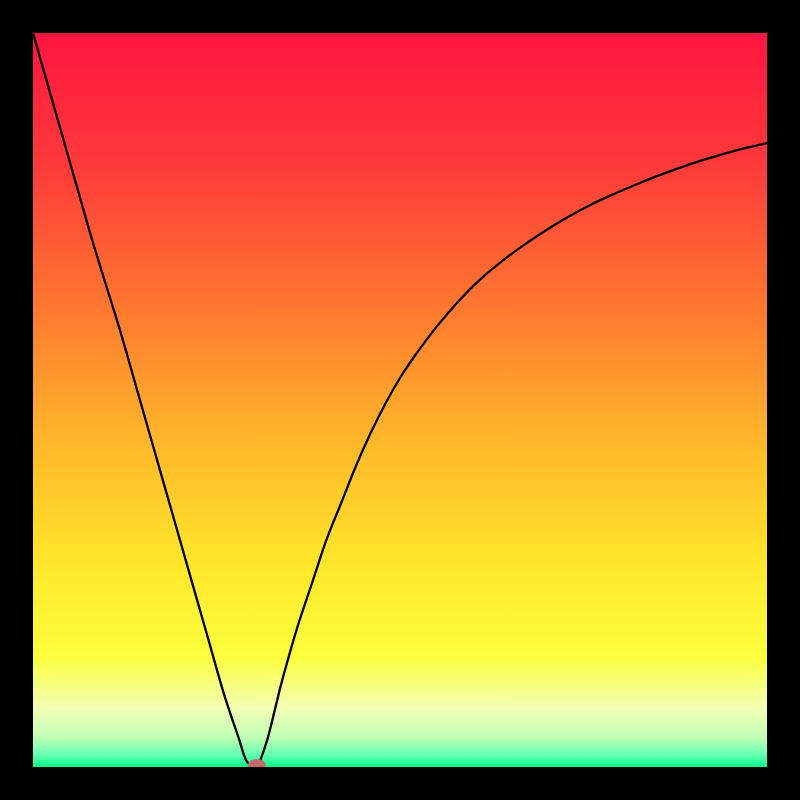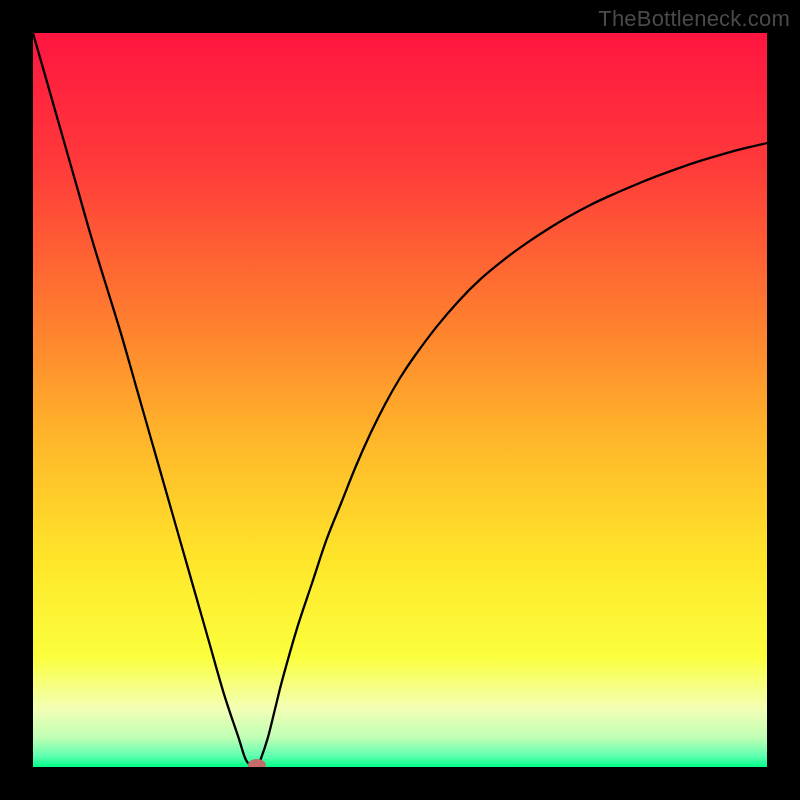--- a/index.html
+++ b/index.html
@@ -34,21 +34,20 @@
     z-index: 5;
   }
   svg {
     display: block;
   }
 </style>
 </head>
 <body>
 
 <div class="chart-container">
-  <div class="watermark">TheBottleneck.com</div>
   <div class="plot-area">
     <svg id="chart-svg" width="734" height="734" viewBox="0 0 734 734">
       <defs>
         <linearGradient id="bg-grad" x1="0" y1="0" x2="0" y2="1">
             <stop offset="0%" stop-color="#ff1540"></stop>
             <stop offset="18%" stop-color="#ff3a3a"></stop>
             <stop offset="38%" stop-color="#ff7a2f"></stop>
             <stop offset="55.00000000000001%" stop-color="#ffb52a"></stop>
             <stop offset="72%" stop-color="#ffe62a"></stop>
             <stop offset="85%" stop-color="#fbff3d"></stop>

